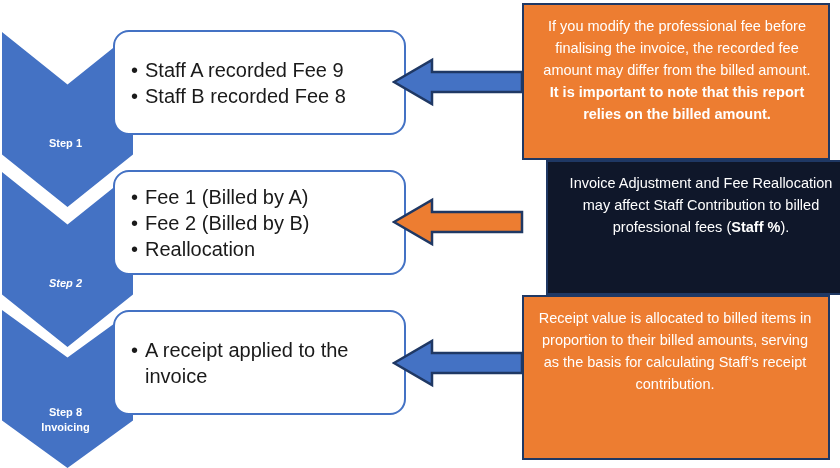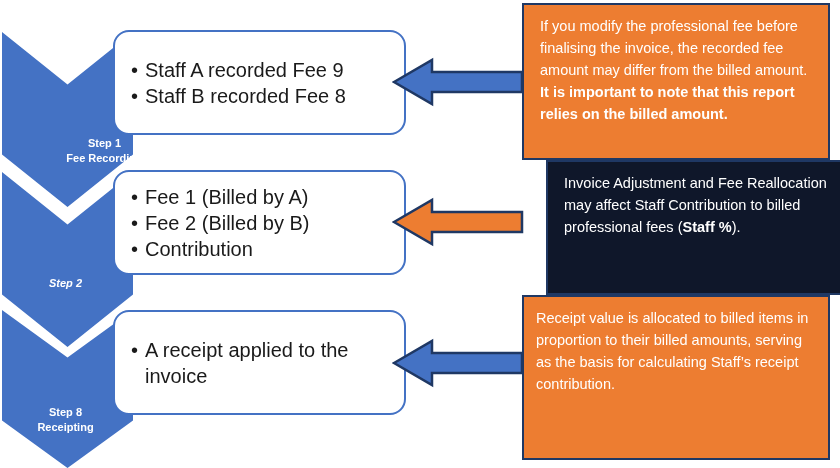--- a/index.html
+++ b/index.html
@@ -88,31 +88,30 @@
     font-size: 14.5px;
     line-height: 22px;
     padding: 10px 14px 10px 16px;
     display: flex;
     flex-direction: column;
     justify-content: flex-start;
   }
   .callout.orange { background: #ed7d31; }
   .callout.blue   { background: #0f172a; margin-left: 24px; }
   .callout b { font-weight: 700; }
-  .callout p { margin: 0; }
+  .callout p { margin: 0; text-align: center; }
 </style>
 </head>
 <body>
 
 <div id="canvas">
 
   <div class="chevron" style="top:32px; height:175px;"></div>
-  <div class="chevron-label" style="top:136px;margin-left:39px;">
+  <div class="chevron-label" style="top:136px;">
     <div>Step 1</div>
-    <div>Fee Recording</div>
   </div>
 
   <div class="step-box" style="top:30px; height:105px;">
     <div class="bullet-line">
       <span class="bullet-dot">•</span>
       <span class="bullet-text">Staff A recorded Fee 9</span>
     </div>
     <div class="bullet-line">
       <span class="bullet-dot">•</span>
       <span class="bullet-text">Staff B recorded Fee 8</span>
@@ -140,40 +139,40 @@
     <div class="bullet-line">
       <span class="bullet-dot">•</span>
       <span class="bullet-text">Fee 1 (Billed by A)</span>
     </div>
     <div class="bullet-line">
       <span class="bullet-dot">•</span>
       <span class="bullet-text">Fee 2 (Billed by B)</span>
     </div>
     <div class="bullet-line">
       <span class="bullet-dot">•</span>
-      <span class="bullet-text">Contribution</span>
+      <span class="bullet-text">Reallocation</span>
     </div>
   </div>
 
   <div class="arrow" style="left:392px; top:196px; width:132px;">
     <svg width="132" height="52" viewBox="0 0 132 52">
       <polygon points="2,26 40,4 40,16 130,16 130,36 40,36 40,48" fill="#ed7d31" stroke="#1f3864" stroke-width="2.5" stroke-linejoin="miter"></polygon>
     </svg>
   </div>
 
   <div class="callout blue" style="top:160px; height:135px;">
     <p>
       <span>Invoice Adjustment and Fee Reallocation may affect Staff Contribution to billed professional fees (</span><b>Staff %</b><span>).</span>
     </p>
   </div>
 
   <div class="chevron" style="top:310px; height:158px;"></div>
   <div class="chevron-label" style="top:405px;">
     <div>Step 8</div>
-    <div>Receipting</div>
+    <div>Invoicing</div>
   </div>
 
   <div class="step-box" style="top:310px; height:105px;">
     <div class="bullet-line">
       <span class="bullet-dot">•</span>
       <span class="bullet-text">A receipt applied to the invoice</span>
     </div>
   </div>
 
   <div class="arrow" style="left:392px; top:337px; width:132px;">

